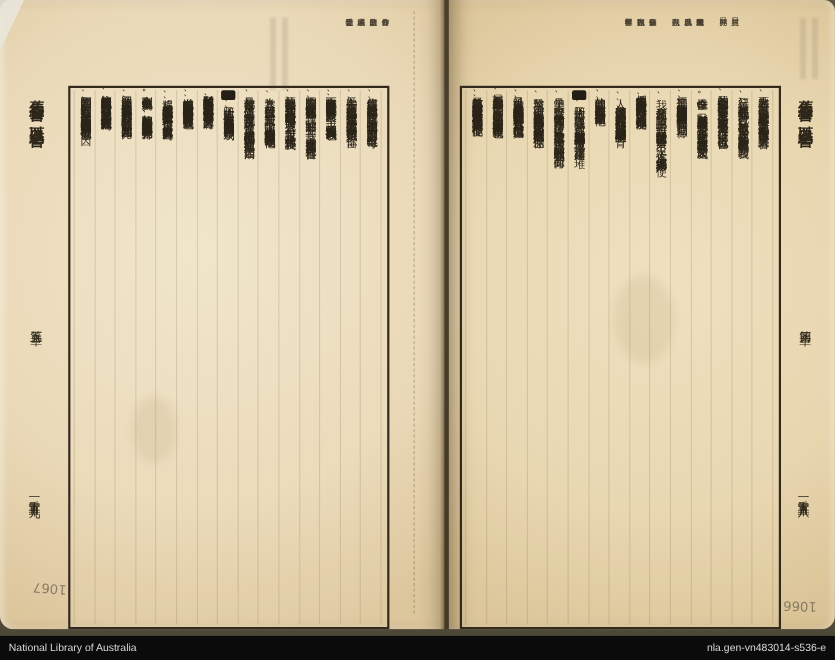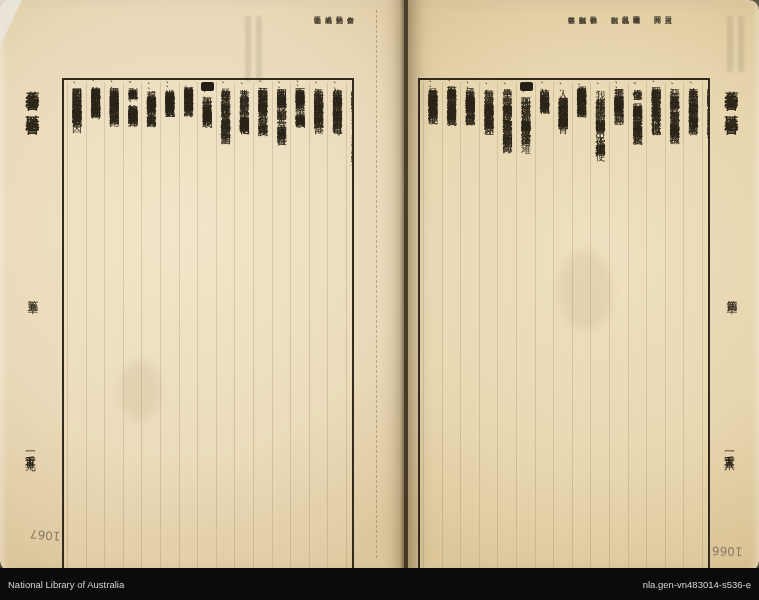--- a/index.html
+++ b/index.html
@@ -70,21 +70,21 @@
   
   .smudge{
     position:absolute;filter:blur(1px);opacity:.5;
     background:repeating-linear-gradient(
       to bottom, rgba(120,112,96,.45) 0 5px, rgba(120,112,96,0) 5px 8px);
   }
   .smudge.cols2{background:
       repeating-linear-gradient(to right, rgba(120,112,96,.0) 0 2px, rgba(120,112,96,.35) 2px 8px, rgba(120,112,96,0) 8px 11px);}
   
   .banner{
-    position:absolute;left:0;right:0;bottom:0;height:32px;background:#0b0b0b;
+    position:absolute;left:0;right:0;bottom:0;height:22px;background:#0b0b0b;
     display:flex;justify-content:space-between;align-items:center;
     padding:0 8px;box-sizing:border-box;
     font-family:"Liberation Sans", sans-serif;font-size:9.5px;color:#d6d6d6;
   }
 </style>
 </head>
 <body>
 
 <div class="photo">
 

